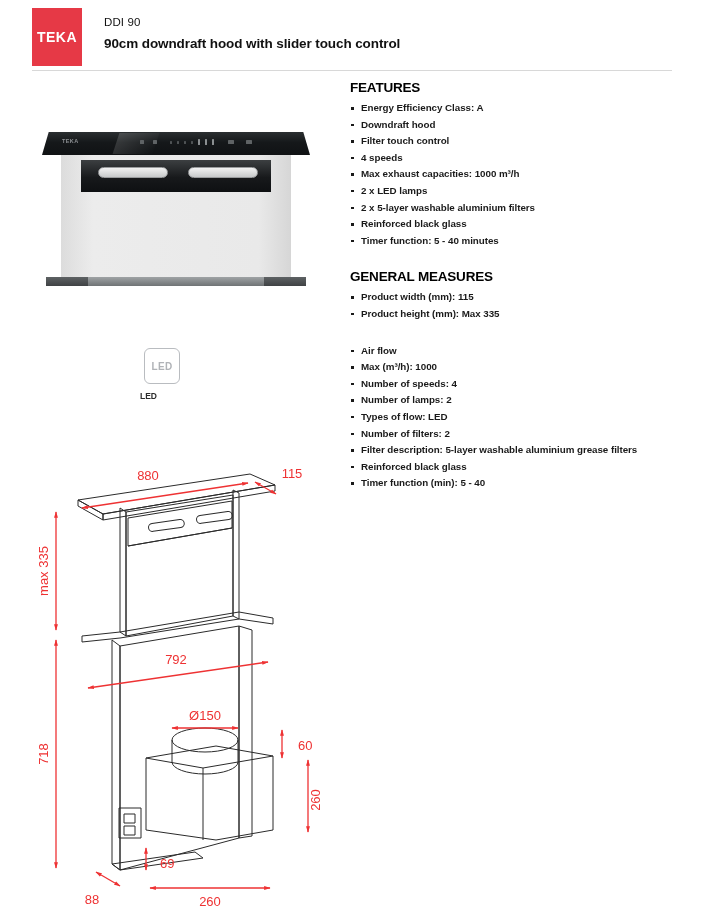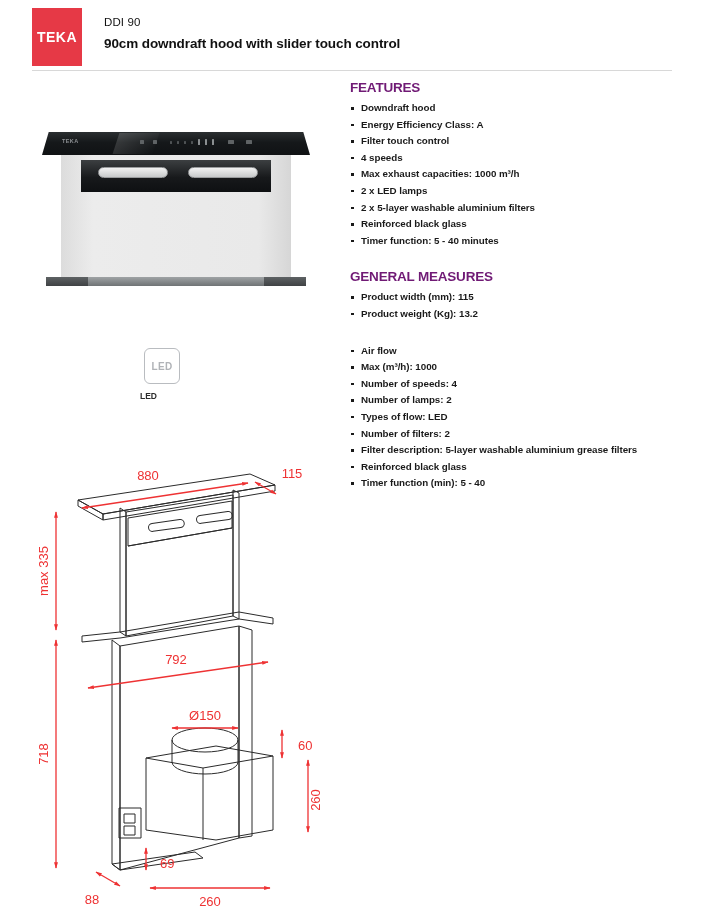--- a/index.html
+++ b/index.html
@@ -35,21 +35,21 @@
     letter-spacing: -0.1px;
   }
   .header-rule {
     position: absolute; left: 32px; top: 70px; width: 640px;
     height: 1px; background: #d8d8d8;
   }
 
   
   .right-col { position: absolute; left: 350px; top: 80px; width: 350px; }
   .sec-title {
-    font-size: 13.5px; font-weight: bold; color: #701a75;
+    font-size: 13.5px; font-weight: bold; color: #000000;
     letter-spacing: -0.2px; margin-bottom: 5px;
   }
   .sec + .sec { margin-top: 20px; }
   ul.speclist { list-style: none; }
   ul.speclist li {
     position: relative; padding-left: 11px;
     font-size: 9.8px; font-weight: bold; color: #1a1a1a;
     line-height: 16.6px; letter-spacing: -0.05px;
     white-space: nowrap;
   }
@@ -243,37 +243,37 @@
       <text class="dim-label" x="72" y="464" text-anchor="middle">88</text>
       <text class="dim-label" x="190" y="466" text-anchor="middle">260</text>
     </svg>
   </div>
 
   <div class="right-col">
 
     <div class="sec">
       <div class="sec-title">FEATURES</div>
       <ul class="speclist">
+        <li>Energy Efficiency Class: A</li>
         <li>Downdraft hood</li>
-        <li>Energy Efficiency Class: A</li>
         <li>Filter touch control</li>
         <li>4 speeds</li>
         <li>Max exhaust capacities: 1000 m³/h</li>
         <li>2 x LED lamps</li>
         <li>2 x 5-layer washable aluminium filters</li>
         <li>Reinforced black glass</li>
         <li>Timer function: 5 - 40 minutes</li>
       </ul>
     </div>
 
     <div class="sec">
       <div class="sec-title">GENERAL MEASURES</div>
       <ul class="speclist">
         <li>Product width (mm): 115</li>
-        <li>Product weight (Kg): 13.2</li>
+        <li>Product height (mm): Max 335</li>
       </ul>
     </div>
 
     <div class="sec">
       <ul class="speclist">
         <li>Air flow</li>
         <li>Max (m³/h): 1000</li>
         <li>Number of speeds: 4</li>
         <li>Number of lamps: 2</li>
         <li>Types of flow: LED</li>

